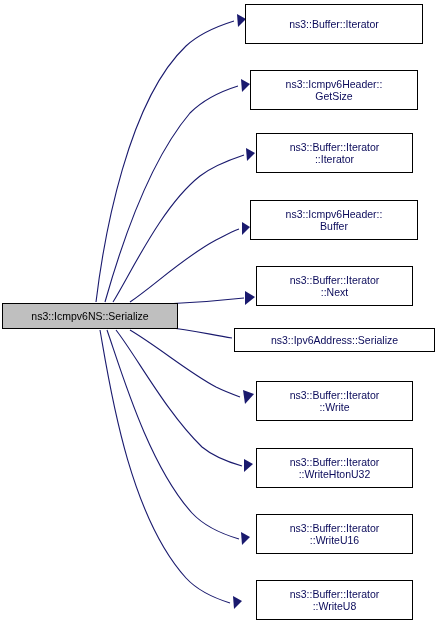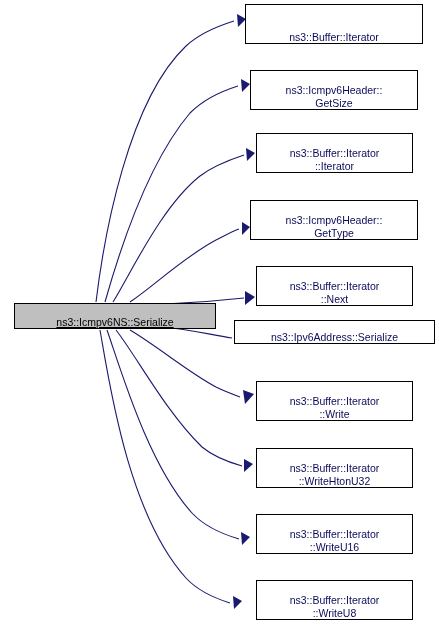--- a/index.html
+++ b/index.html
@@ -29,21 +29,21 @@
     box-sizing: border-box;
     border: 1px solid #000000;
     background: #ffffff;
     color: #0a0a5a;
     font-size: 10.5px;
     line-height: 12.5px;
     text-align: center;
     display: flex;
     flex-direction: column;
     align-items: center;
-    justify-content: flex-end;
+    justify-content: center;
     white-space: pre;
   }
   .node.root {
     background: #bfbfbf;
     color: #000000;
   }
   .node .ln {
     display: block;
   }
 </style>
@@ -66,24 +66,24 @@
       <polygon points="232,335 232,342 232,338" fill="#1a1a6e"></polygon>
       <path d="M 130 330 C 160 348 188 372 216 387 C 224 391 232 394 240 397" fill="none" stroke="#1a1a6e" stroke-width="1.1"></path>
       <polygon points="243,390 254,394 245,404" fill="#1a1a6e"></polygon>
       <path d="M 116 330 C 137 357 166 412 202 447 C 214 457 228 462 242 466" fill="none" stroke="#1a1a6e" stroke-width="1.1"></path>
       <polygon points="244,459 253,464 244,472" fill="#1a1a6e"></polygon>
       <path d="M 107 330 C 121 370 148 464 192 513 C 205 527 222 534 239 539" fill="none" stroke="#1a1a6e" stroke-width="1.1"></path>
       <polygon points="241,532 250,537 242,545" fill="#1a1a6e"></polygon>
       <path d="M 100 330 C 109 381 128 514 186 578 C 198 591 214 598 230 603" fill="none" stroke="#1a1a6e" stroke-width="1.1"></path>
       <polygon points="233,596 242,601 234,609" fill="#1a1a6e"></polygon>
     </svg>
-<div class="node root" style="left: 14px; top: 303px; width: 202px; height: 26px; text-decoration: underline;"><span class="ln">ns3::Icmpv6NS::Serialize</span></div>
+<div class="node root" style="left: 2px; top: 303px; width: 176px; height: 26px;"><span class="ln">ns3::Icmpv6NS::Serialize</span></div>
     <div class="node" style="left: 245px; top: 4px; width: 178px; height: 40px;"><span class="ln">ns3::Buffer::Iterator</span></div>
     <div class="node" style="left: 250px; top: 70px; width: 168px; height: 40px;"><span class="ln">ns3::Icmpv6Header::</span><span class="ln">GetSize</span></div>
     <div class="node" style="left: 256px; top: 133px; width: 157px; height: 40px;"><span class="ln">ns3::Buffer::Iterator</span><span class="ln">::Iterator</span></div>
-    <div class="node" style="left: 250px; top: 200px; width: 168px; height: 40px;"><span class="ln">ns3::Icmpv6Header::</span><span class="ln">GetType</span></div>
+    <div class="node" style="left: 250px; top: 200px; width: 168px; height: 40px;"><span class="ln">ns3::Icmpv6Header::</span><span class="ln">Buffer</span></div>
     <div class="node" style="left: 256px; top: 266px; width: 157px; height: 40px;"><span class="ln">ns3::Buffer::Iterator</span><span class="ln">::Next</span></div>
-    <div class="node" style="left: 234px; top: 320px; width: 201px; height: 24px;"><span class="ln">ns3::Ipv6Address::Serialize</span></div>
+    <div class="node" style="left: 234px; top: 328px; width: 201px; height: 24px;"><span class="ln">ns3::Ipv6Address::Serialize</span></div>
     <div class="node" style="left: 256px; top: 381px; width: 157px; height: 40px;"><span class="ln">ns3::Buffer::Iterator</span><span class="ln">::Write</span></div>
     <div class="node" style="left: 256px; top: 448px; width: 157px; height: 40px;"><span class="ln">ns3::Buffer::Iterator</span><span class="ln">::WriteHtonU32</span></div>
     <div class="node" style="left: 256px; top: 514px; width: 157px; height: 40px;"><span class="ln">ns3::Buffer::Iterator</span><span class="ln">::WriteU16</span></div>
     <div class="node" style="left: 256px; top: 580px; width: 157px; height: 40px;"><span class="ln">ns3::Buffer::Iterator</span><span class="ln">::WriteU8</span></div>
   </div>
 
 </body></html>

